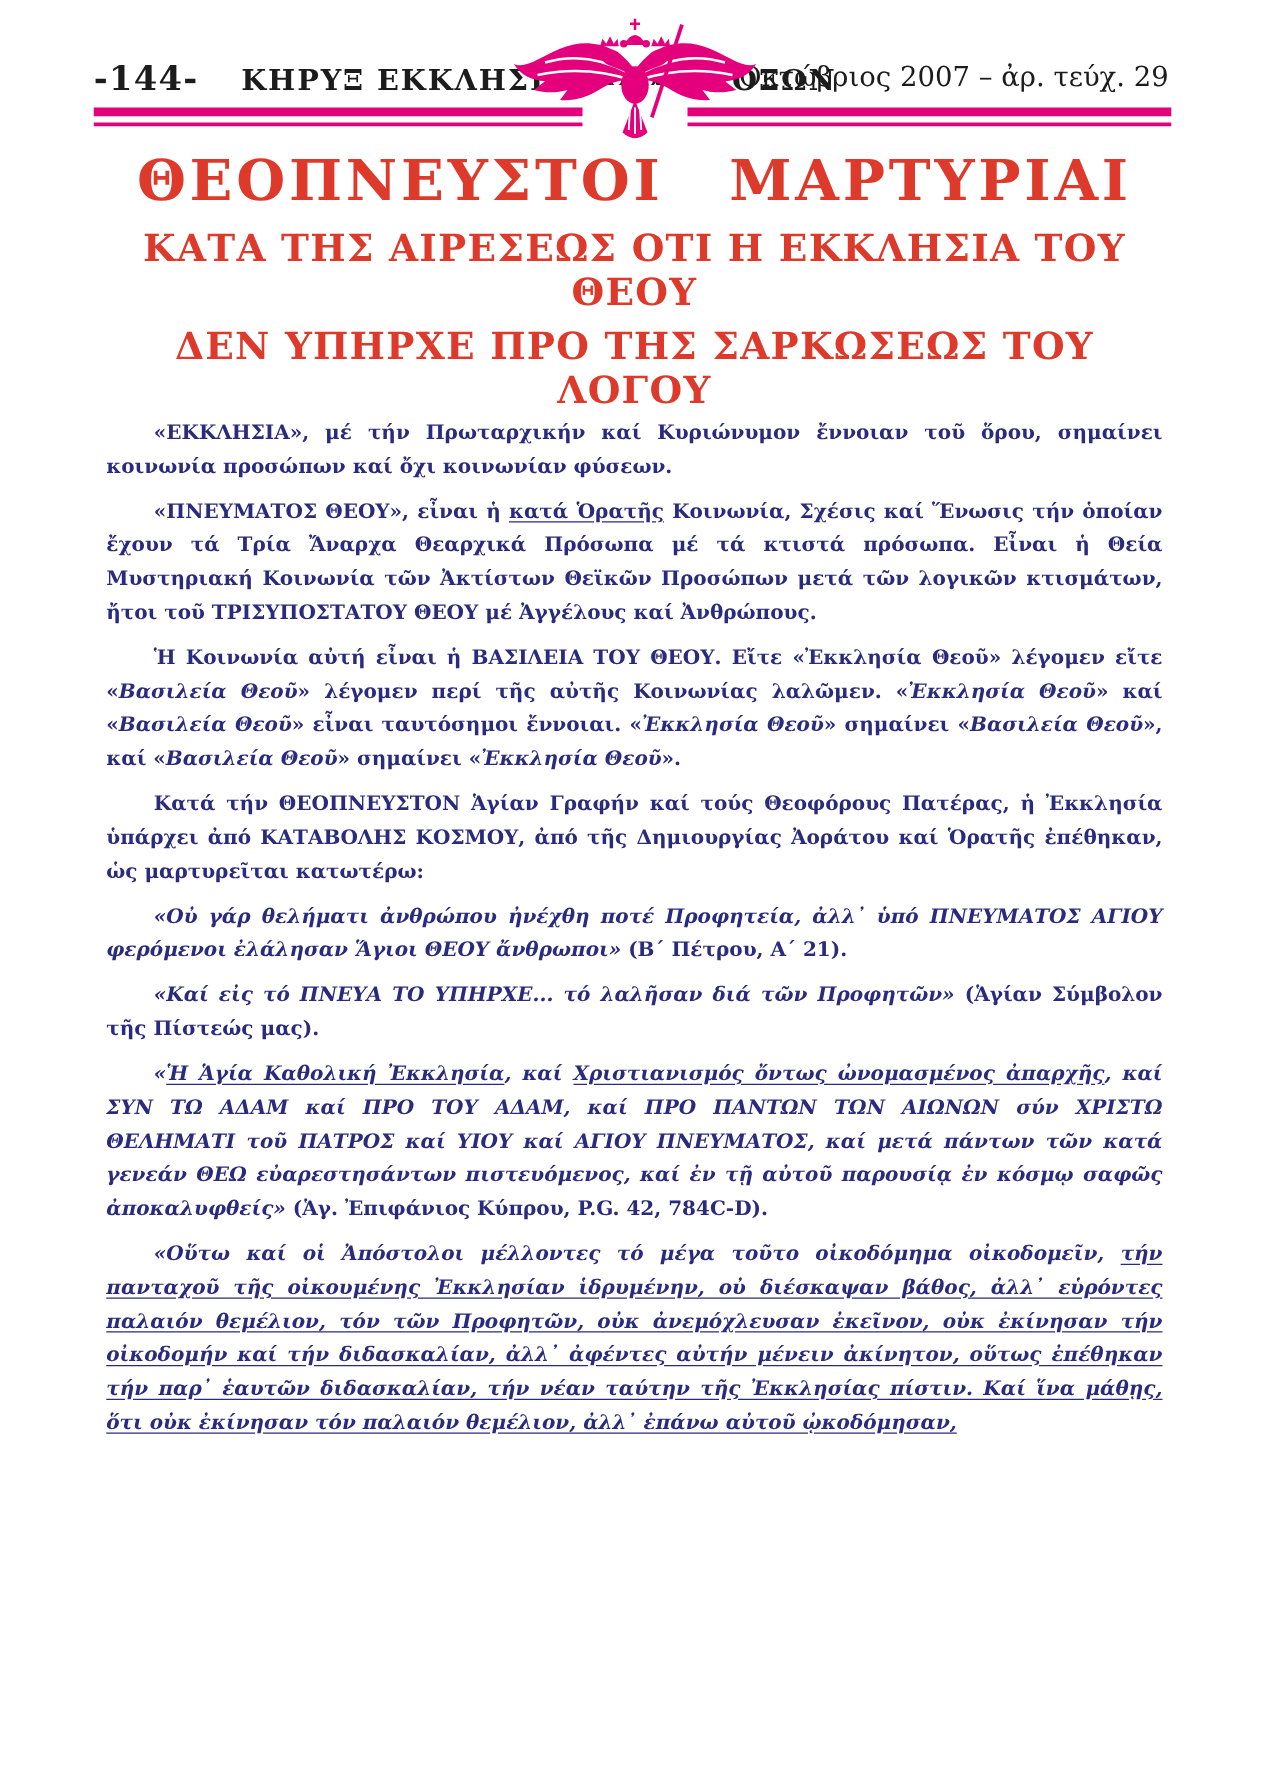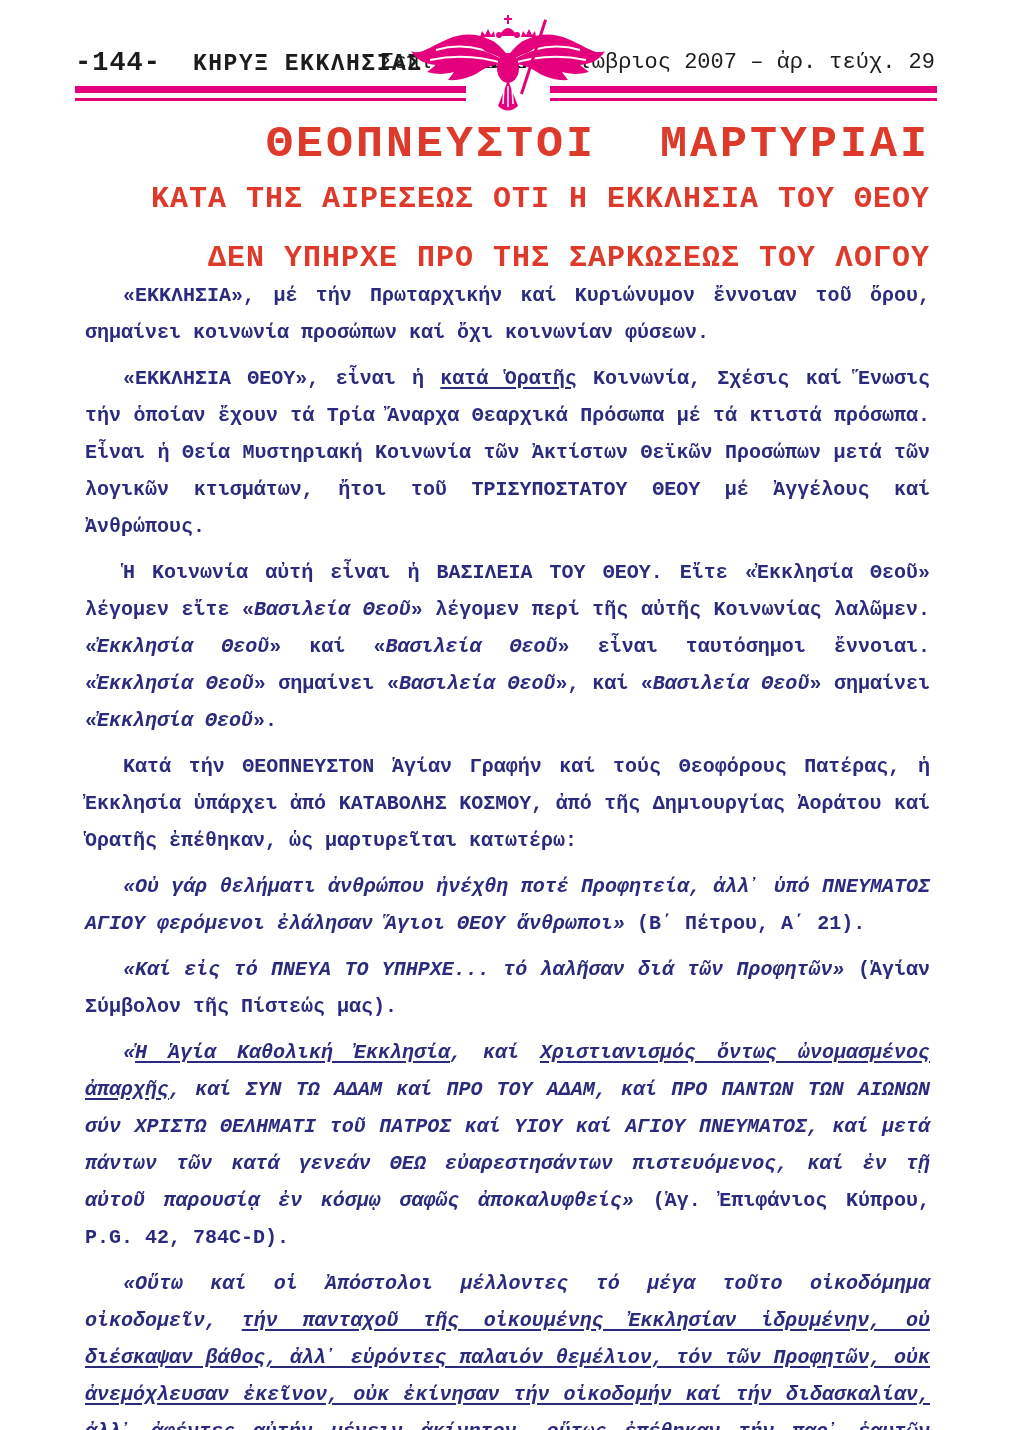--- a/index.html
+++ b/index.html
@@ -1,37 +1,37 @@
 <!DOCTYPE html>
 <html lang="el"><head>
 <meta charset="utf-8">
 <style>
   html,body{margin:0;padding:0;background:#ffffff;}
   body{width:1010px;height:1430px;font-family:"DejaVu Serif", serif;}
-  .page{position:relative;width:1010px;height:1430px;background:#fff;overflow:hidden;font-family:Liberation Mono, monospace;}
+  .page{position:relative;width:1010px;height:1430px;background:#fff;overflow:hidden;}
 
   
   .masthead-row{position:absolute;top:44px;left:75px;right:75px;height:50px;}
   .page-number{position:absolute;left:0;top:4px;font-size:27px;font-weight:bold;color:var(--header-ink,#1c1c1c);letter-spacing:1px;}
   .masthead{position:absolute;left:118px;top:7px;font-size:23px;font-weight:bold;color:var(--header-ink,#1c1c1c);letter-spacing:1.5px;}
   .issue{position:absolute;right:0;top:6px;font-size:22px;color:var(--header-ink,#1c1c1c);}
   .rule{position:absolute;left:75px;right:73px;background:var(--accent,#e4007c);}
   .rule-thick{top:86px;height:7px;}
   .rule-thin{top:98px;height:3px;}
   .emblem{position:absolute;left:408px;top:14px;width:200px;height:100px;}
 
   
   .content{position:absolute;top:120px;left:85px;width:845px;}
-  .title{ text-align:right;color:var(--title-red,#de3a2c);font-weight:bold;}
+  .title{ text-align:center;color:var(--title-red,#de3a2c);font-weight:bold;}
   .title-line1{font-size:45px;letter-spacing:3px;word-spacing:34px;line-height:1.1;margin-bottom:12px;}
-  .title-line2{font-size:30px;letter-spacing:1px;margin-bottom:25px;}
+  .title-line2{font-size:30px;letter-spacing:1px;margin-bottom:8px;}
   .title-line3{font-size:30px;letter-spacing:1px;margin-bottom:2px;}
 
   
-  .para{margin:0 0 9px 0;font-size:20px;line-height:37px;font-weight:bold;
+  .para{margin:0 0 9px 0;font-size:16px;line-height:27px;font-weight:bold;
         color:var(--body-navy,#2b2b7d);text-align:justify;text-indent:38px;}
   .it{font-style:italic;}
   .ul{text-decoration:underline;text-underline-offset:3px;}
 </style>
 </head>
 <body style="--accent: #e4007c; --title-red: #de3a2c; --body-navy: #2b2b7d; --header-ink: #1c1c1c;">
 
 <div class="page">
 
   <div class="masthead-row">
@@ -83,21 +83,21 @@
   <div class="content">
 
     <div class="title">
       <div class="title-line1">ΘΕΟΠΝΕΥΣΤΟΙ ΜΑΡΤΥΡΙΑΙ</div>
       <div class="title-line2">ΚΑΤΑ ΤΗΣ ΑΙΡΕΣΕΩΣ ΟΤΙ Η ΕΚΚΛΗΣΙΑ ΤΟΥ ΘΕΟΥ</div>
       <div class="title-line3">ΔΕΝ ΥΠΗΡΧΕ ΠΡΟ ΤΗΣ ΣΑΡΚΩΣΕΩΣ ΤΟΥ ΛΟΓΟΥ</div>
     </div>
 
     <p class="para"><span>«ΕΚΚΛΗΣΙΑ», μέ τήν Πρωταρχικήν καί Κυριώνυμον ἔννοιαν τοῦ ὅρου, σημαίνει κοινωνία προσώπων καί ὄχι κοινωνίαν φύσεων.</span></p>
 
-    <p class="para"><span>«ΕΚΚΛΗΣΙΑ ΘΕΟΥ», εἶναι ἡ </span><span class="ul">κατά Ὁρατῆς</span><span> Κοινωνία, Σχέσις καί Ἕνωσις τήν ὁποίαν ἔχουν τά Τρία Ἄναρχα Θεαρχικά Πρόσωπα μέ τά κτιστά πρόσωπα. Εἶναι ἡ Θεία Μυστηριακή Κοινωνία τῶν Ἀκτίστων Θεϊκῶν Προσώπων μετά τῶν λογικῶν κτισμάτων, ἤτοι τοῦ ΤΡΙΣΥΠΟΣΤΑΤΟΥ ΘΕΟΥ μέ Ἀγγέλους καί Ἀνθρώπους.</span></p>
+    <p class="para"><span>«ΠΝΕΥΜΑΤΟΣ ΘΕΟΥ», εἶναι ἡ </span><span class="ul">κατά Ὁρατῆς</span><span> Κοινωνία, Σχέσις καί Ἕνωσις τήν ὁποίαν ἔχουν τά Τρία Ἄναρχα Θεαρχικά Πρόσωπα μέ τά κτιστά πρόσωπα. Εἶναι ἡ Θεία Μυστηριακή Κοινωνία τῶν Ἀκτίστων Θεϊκῶν Προσώπων μετά τῶν λογικῶν κτισμάτων, ἤτοι τοῦ ΤΡΙΣΥΠΟΣΤΑΤΟΥ ΘΕΟΥ μέ Ἀγγέλους καί Ἀνθρώπους.</span></p>
 
     <p class="para"><span>Ἡ Κοινωνία αὐτή εἶναι ἡ ΒΑΣΙΛΕΙΑ ΤΟΥ ΘΕΟΥ. Εἴτε «Ἐκκλησία Θεοῦ» λέγομεν εἴτε «</span><span class="it">Βασιλεία Θεοῦ</span><span>» λέγομεν περί τῆς αὐτῆς Κοινωνίας λαλῶμεν. «</span><span class="it">Ἐκκλησία Θεοῦ</span><span>» καί «</span><span class="it">Βασιλεία Θεοῦ</span><span>» εἶναι ταυτόσημοι ἔννοιαι. «</span><span class="it">Ἐκκλησία Θεοῦ</span><span>» σημαίνει «</span><span class="it">Βασιλεία Θεοῦ</span><span>», καί «</span><span class="it">Βασιλεία Θεοῦ</span><span>» σημαίνει «</span><span class="it">Ἐκκλησία Θεοῦ</span><span>».</span></p>
 
     <p class="para"><span>Κατά τήν ΘΕΟΠΝΕΥΣΤΟΝ Ἁγίαν Γραφήν καί τούς Θεοφόρους Πατέρας, ἡ Ἐκκλησία ὑπάρχει ἀπό ΚΑΤΑΒΟΛΗΣ ΚΟΣΜΟΥ, ἀπό τῆς Δημιουργίας Ἀοράτου καί Ὁρατῆς ἐπέθηκαν, ὡς μαρτυρεῖται κατωτέρω:</span></p>
 
     <p class="para"><span class="it">«Οὐ γάρ θελήματι ἀνθρώπου ἠνέχθη ποτέ Προφητεία, ἀλλ᾿ ὑπό ΠΝΕΥΜΑΤΟΣ ΑΓΙΟΥ φερόμενοι ἐλάλησαν Ἅγιοι ΘΕΟΥ ἄνθρωποι»</span><span> (Β΄ Πέτρου, Α΄ 21).</span></p>
 
 
     <p class="para"><span class="it">«Καί εἰς τό ΠΝΕΥΑ ΤΟ ΥΠΗΡΧΕ... τό λαλῆσαν διά τῶν Προφητῶν»</span><span> (Ἁγίαν Σύμβολον τῆς Πίστεώς μας).</span></p>
 

